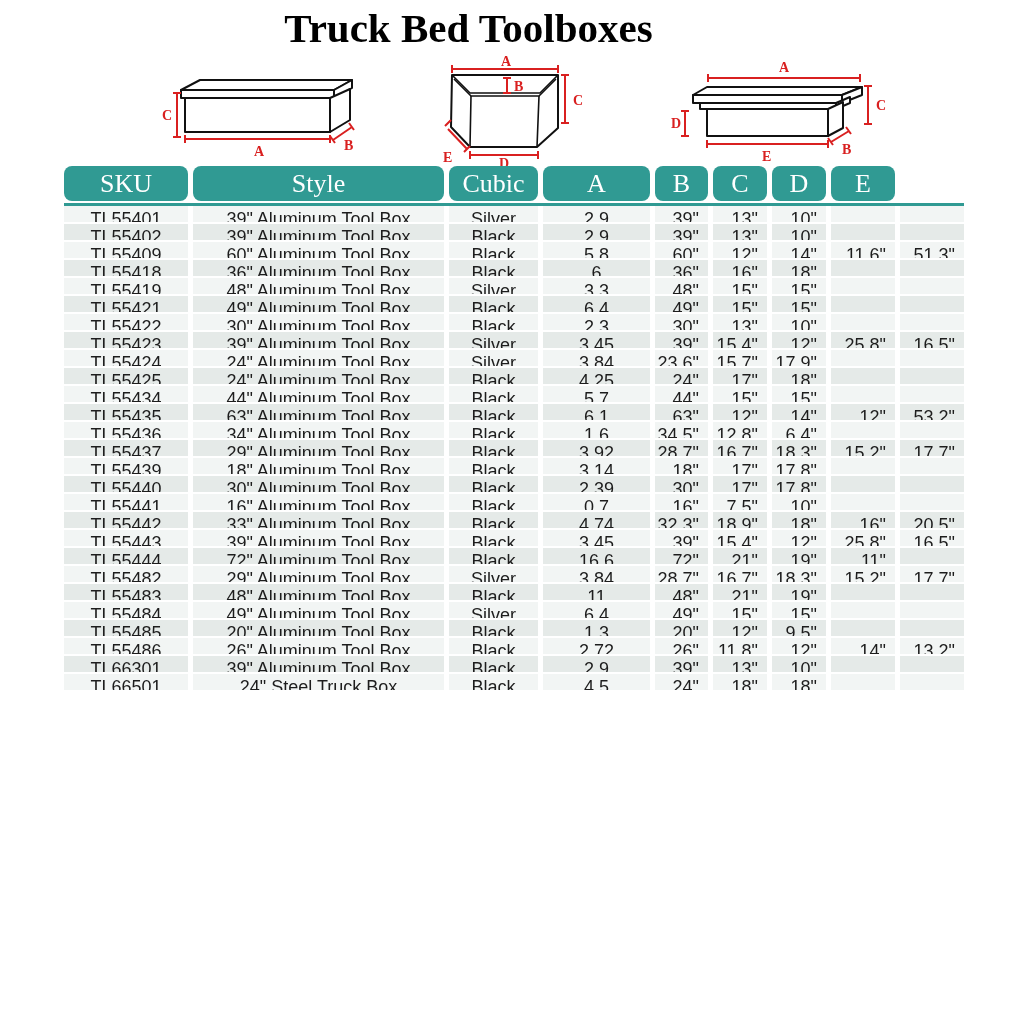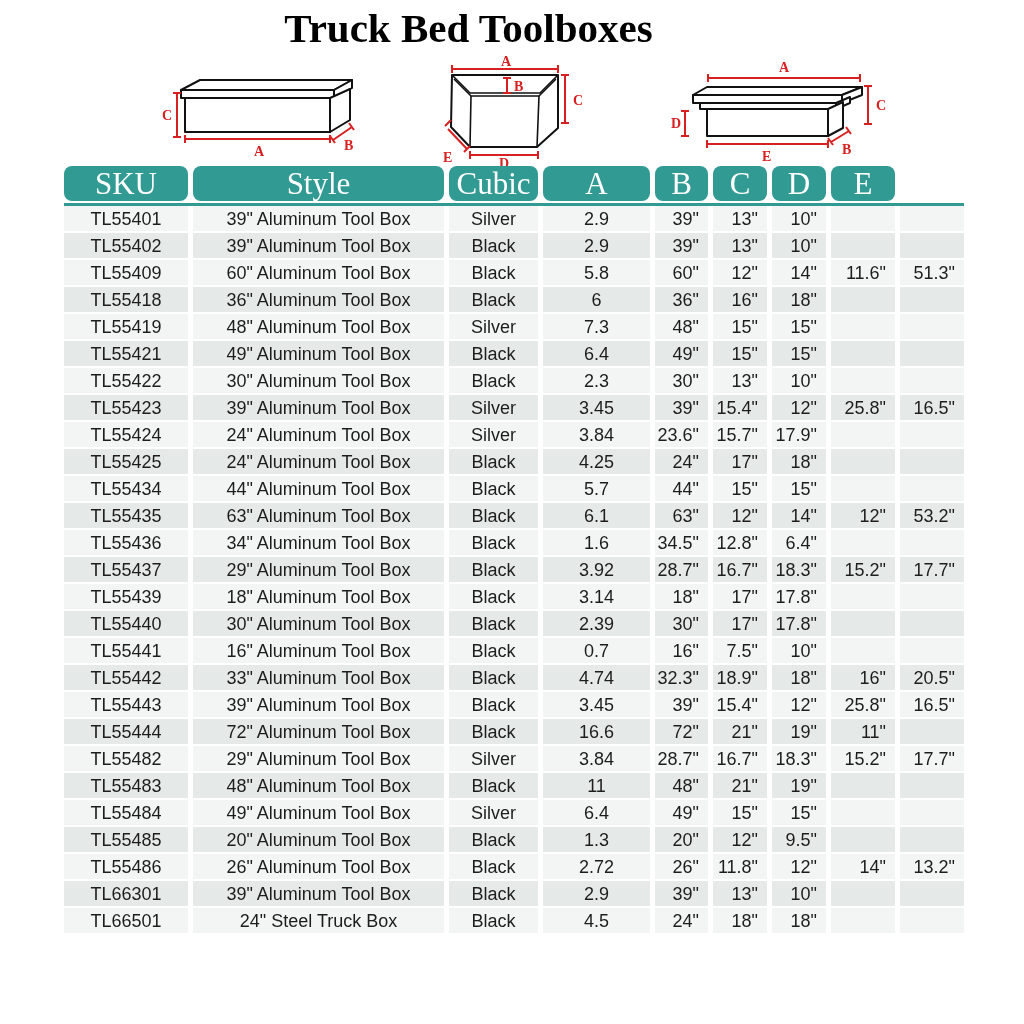--- a/index.html
+++ b/index.html
@@ -20,25 +20,25 @@
     fill:var(--red,#d92020);font-family:"Liberation Serif",serif;
     font-weight:bold;font-size:14px;
   }
   .spec-table{position:absolute;left:64px;top:166px;width:900px;}
   .grid9{
     display:grid;column-gap:5px;
     grid-template-columns:124px 251px 89px 107px 53px 54px 54px 64px 64px;
   }
   .th{
     background:var(--teal,#309a93);color:#fff;height:35px;line-height:35px;
-    text-align:center;font-family:"Liberation Serif",serif;font-size:31px;
+    text-align:center;font-family:"Liberation Serif",serif;font-size:26px;
     border-radius:8px;
   }
   .rule{height:3px;background:var(--teal,#309a93);margin-top:2px;}
-  .trow{height:27px;}
+  .trow{height:18px;}
   .trow .cell{
     border-bottom:2px solid #fff;line-height:26px;font-size:18px;
     color:#1d1d1d;text-align:center;white-space:nowrap;overflow:hidden;
   }
   .trow.odd  .cell{background:var(--rowLight,#f2f5f4);}
   .trow.even .cell{background:var(--rowDark,#e5eae8);}
   .trow .cell.num{text-align:right;padding-right:9px;}
 </style>
 </head>
 <body>
@@ -150,21 +150,21 @@
     <div class="cell num">36"</div>
     <div class="cell num">16"</div>
     <div class="cell num">18"</div>
     <div class="cell num"></div>
     <div class="cell num"></div>
   </div>
       <div class="grid9 trow odd">
     <div class="cell">TL55419</div>
     <div class="cell">48" Aluminum Tool Box</div>
     <div class="cell">Silver</div>
-    <div class="cell">7.3</div>
+    <div class="cell">3.3</div>
     <div class="cell num">48"</div>
     <div class="cell num">15"</div>
     <div class="cell num">15"</div>
     <div class="cell num"></div>
     <div class="cell num"></div>
   </div>
       <div class="grid9 trow even">
     <div class="cell">TL55421</div>
     <div class="cell">49" Aluminum Tool Box</div>
     <div class="cell">Black</div>

